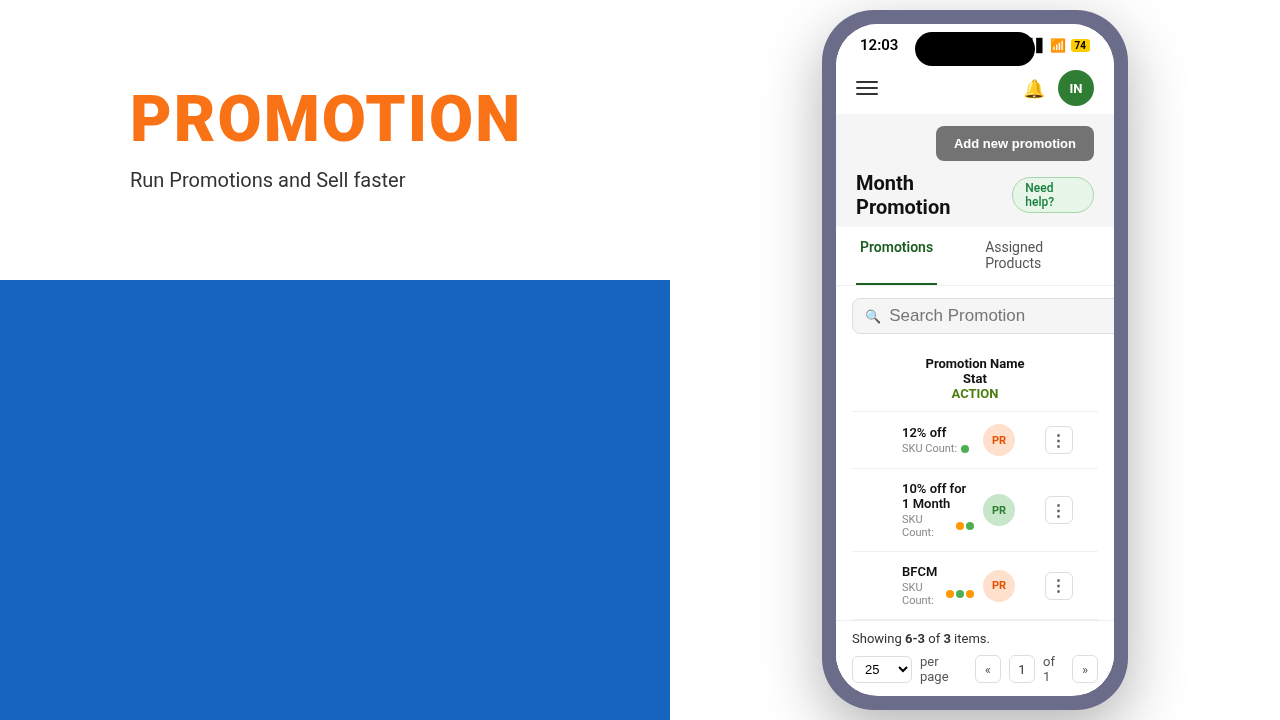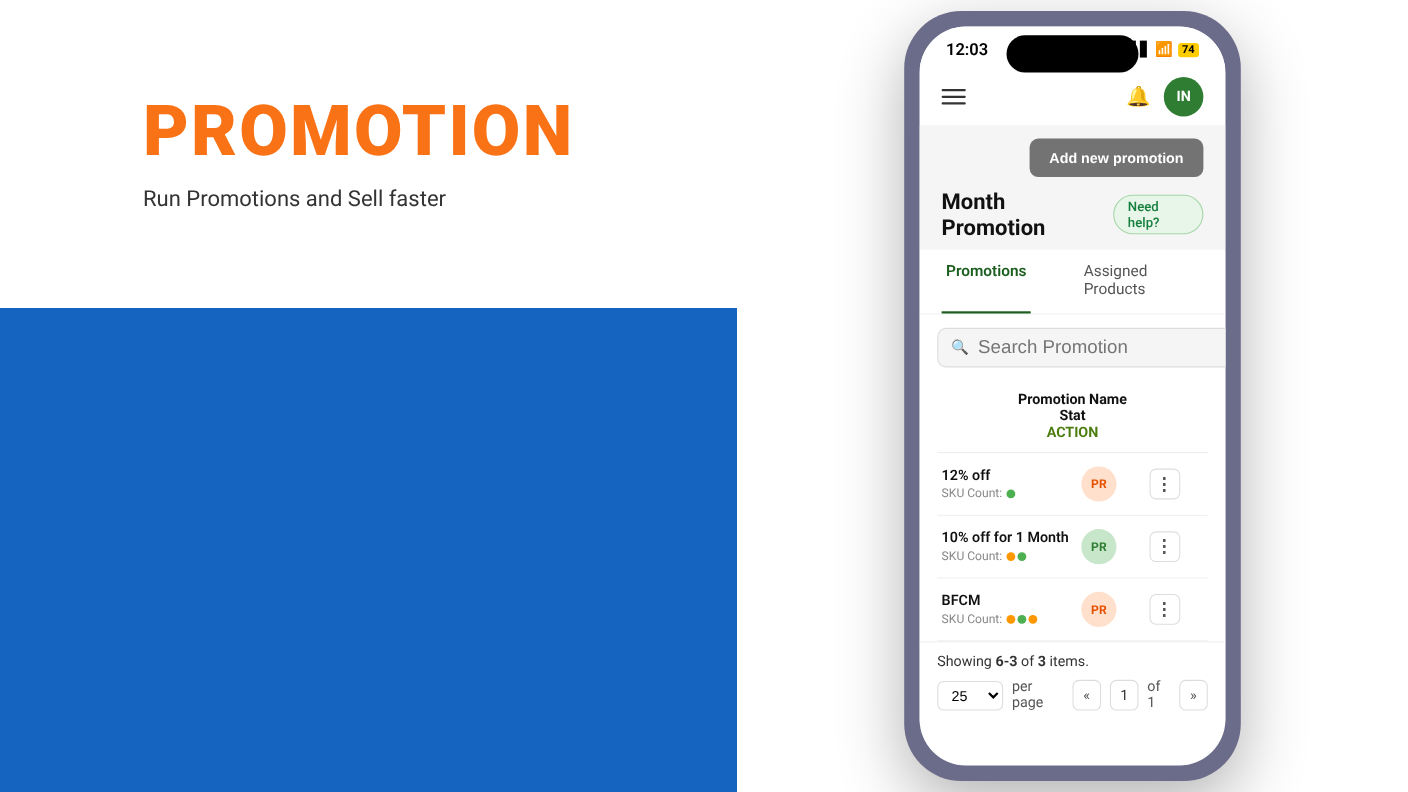--- a/index.html
+++ b/index.html
@@ -316,20 +316,21 @@
     }
 
     .table-row {
       display: flex;
       align-items: center;
       padding: 12px 4px;
       border-bottom: 1px solid #f0f0f0;
     }
     .row-info {
       flex: 1;
+      margin-left: 46px;
     }
     .row-name {
       font-size: 13px;
       font-weight: 600;
       color: #111;
       margin-bottom: 2px;
     }
     .row-sku {
       font-size: 11px;
       color: #888;

